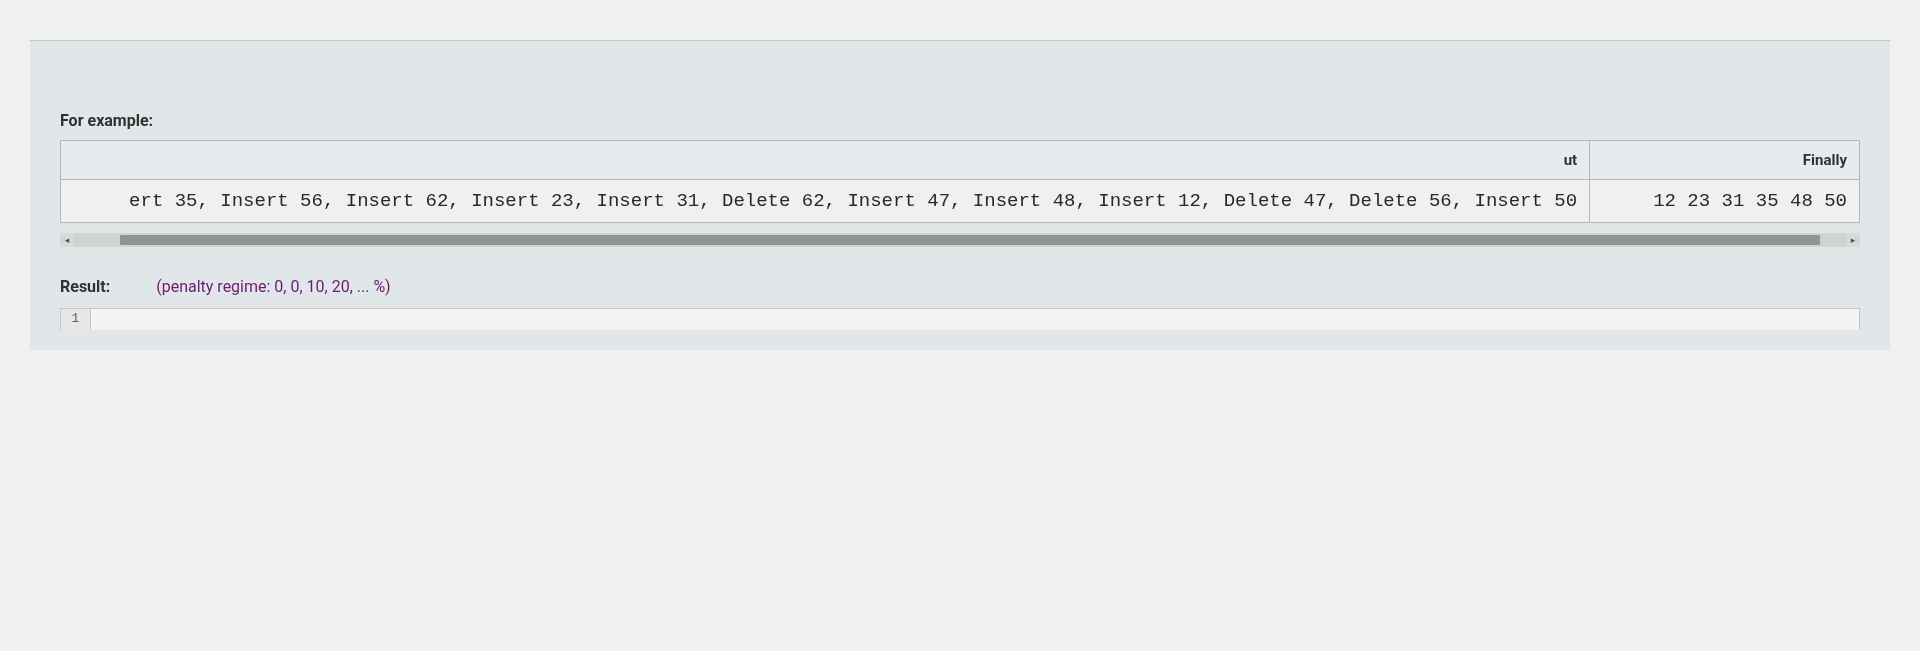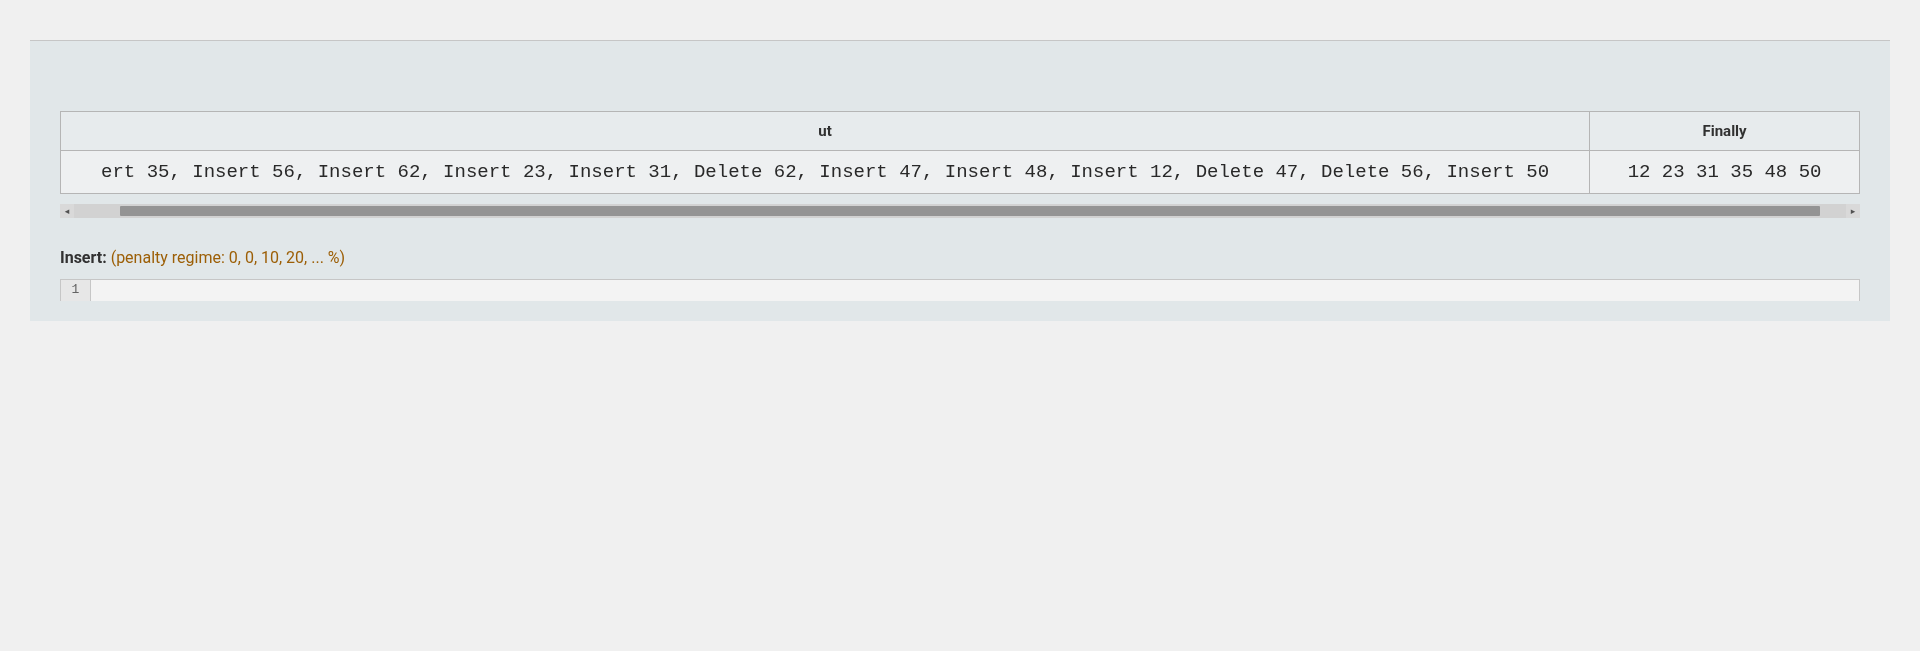--- a/index.html
+++ b/index.html
@@ -46,21 +46,21 @@
     }
     table.example-table {
       width: 100%;
       border-collapse: collapse;
       background: #f5f7f8;
     }
     table.example-table th,
     table.example-table td {
       border: 1px solid #bbb;
       padding: 10px 12px;
-      text-align: center;
+      text-align: right;
       font-size: 15px;
       vertical-align: top;
     }
     table.example-table th {
       font-weight: bold;
       color: #333;
       background: #eef2f4;
     }
     table.example-table td.code-cell {
       font-family: "Courier New", Consolas, monospace;
@@ -102,22 +102,23 @@
       padding: 0 30px;
     }
     .answer-label {
       font-size: 16px;
       color: #333;
     }
     .answer-label .bold {
       font-weight: bold;
     }
     .answer-label .regime {
-      color: #a16207;
+      color: #701a75;
       font-weight: normal;
+      margin-left: 42px;
     }
     .code-editor {
       margin-top: 12px;
       display: flex;
       background: #fafafa;
       border: 1px solid #ccc;
       border-bottom: none;
       height: 22px;
       overflow: hidden;
     }
@@ -163,20 +164,21 @@
   <div class="cursor-pointer">
     <svg width="20" height="26" viewBox="0 0 20 26">
       <path d="M2 2 L2 18 L6 14 L9 21 L12 20 L9 13 L15 13 Z" fill="none" stroke="#333" stroke-width="1.5"></path>
     </svg>
   </div>
 
   <div class="question-text">
   </div>
 
   <div class="example-section">
+    <div class="example-label">For example:</div>
 
     <div class="table-wrapper clipped-left">
       <table class="example-table">
         <thead>
           <tr>
             <th class="input-col">ut</th>
             <th class="result-col">Finally</th>
           </tr>
         </thead>
         <tbody>
@@ -190,21 +192,21 @@
       <div class="scrollbar-track">
         <div class="scroll-arrow">◂</div>
         <div class="scroll-thumb"></div>
         <div class="scroll-arrow">▸</div>
       </div>
     </div>
   </div>
 
   <div class="answer-section">
     <div class="answer-label">
-      <span class="bold">Insert:</span>
+      <span class="bold">Result:</span>
       <span class="regime">(penalty regime: 0, 0, 10, 20, ... %)</span>
     </div>
     <div class="code-editor">
       <div class="line-number">1</div>
       <div class="code-area"></div>
     </div>
   </div>
 
 </div>
 

